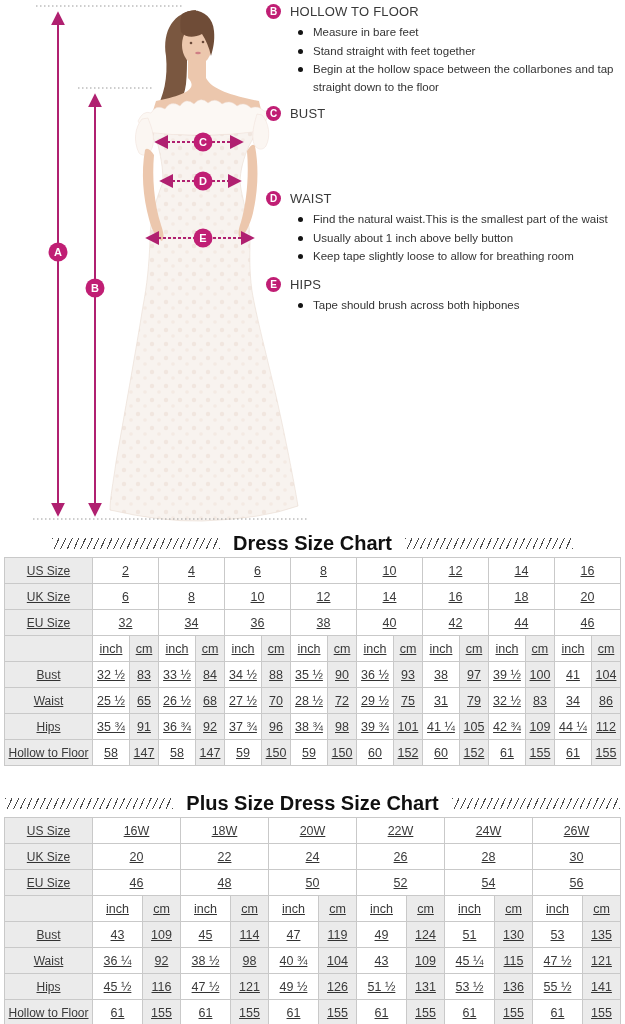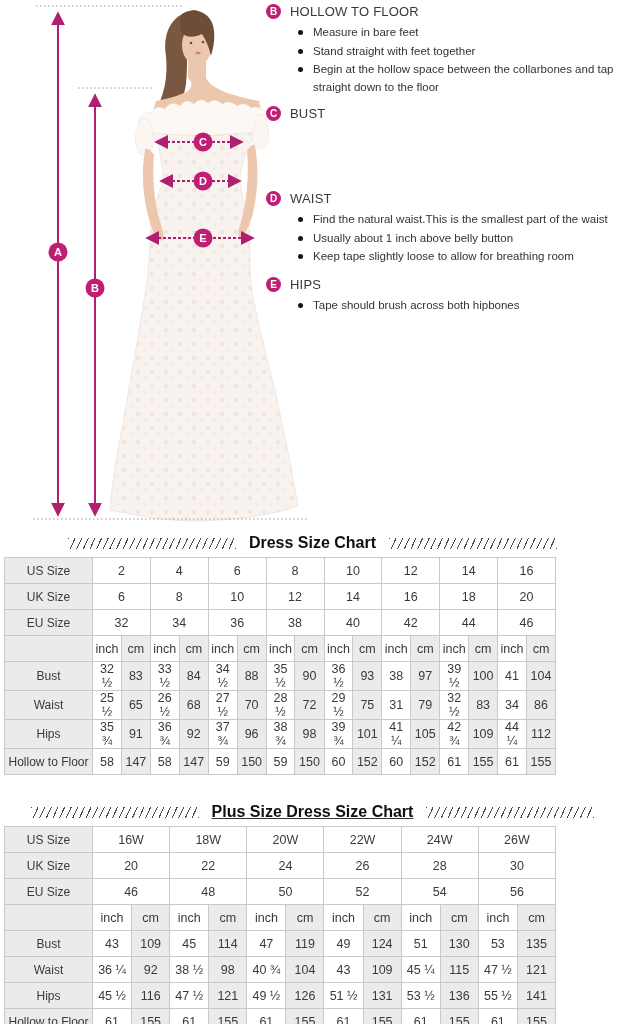--- a/index.html
+++ b/index.html
@@ -25,30 +25,31 @@
   .guide-bullets li{
     position:relative;padding-left:17px;font-size:11.5px;line-height:17.5px;
     color:#333;margin-bottom:1px;max-width:308px;
   }
   .guide-bullets li::before{
     content:"";position:absolute;left:2px;top:6px;width:5px;height:5px;
     border-radius:50%;background:#141414;
   }
   
   .chart-title{display:flex;align-items:center;justify-content:center;gap:13px;height:20px;margin:5px 0 4px;}
-  .chart-title.second{margin-top:27px;text-decoration:underline;}
-  .title-text{font-size:16px;font-weight:bold;color:#101010;white-space:nowrap;text-align:center;}
+  .chart-title.second{margin-top:27px;}
+  .title-text{font-size:20px;font-weight:bold;color:#101010;white-space:nowrap;text-align:center;}
   .hatch{
     width:168px;height:11px;flex:0 0 168px;
     background:repeating-linear-gradient(115deg,#4a4a4a 0 1px,transparent 1px 6px);
   }
   
   table.chart{
-    table-layout:fixed;border-collapse:collapse;width:552px;margin:0 4px;
+    table-layout:fixed;border-collapse:collapse;width:617px;margin:0 4px;
     background:#fff;
+    text-decoration:underline;
   }
   table.chart td,table.chart th{
     border:1px solid #c9c9c9;text-align:center;height:25px;padding:0 1px;
     font-size:12.5px;font-weight:normal;color:#3a3a3a;overflow:hidden;
   }
   table.chart th.lab{background:#ebebeb;font-size:12px;white-space:nowrap;}
   table.chart td.cm{background:#ebebeb;}
 </style>
 </head>
 <body>

